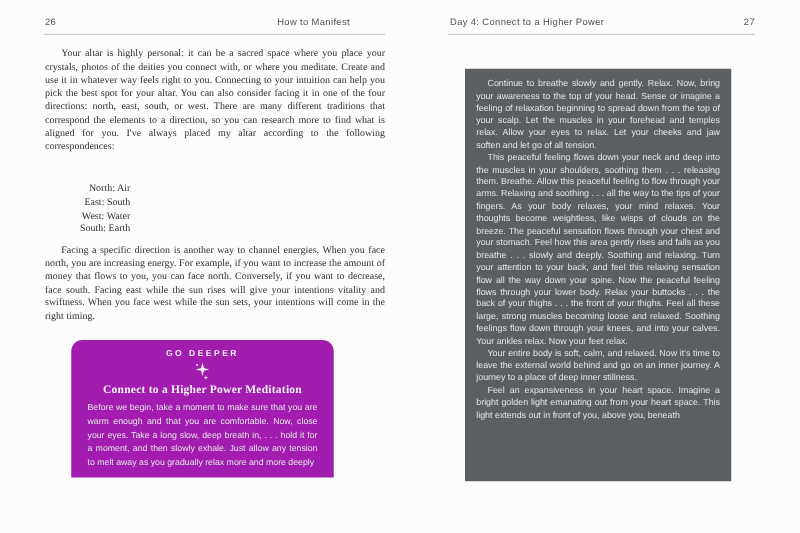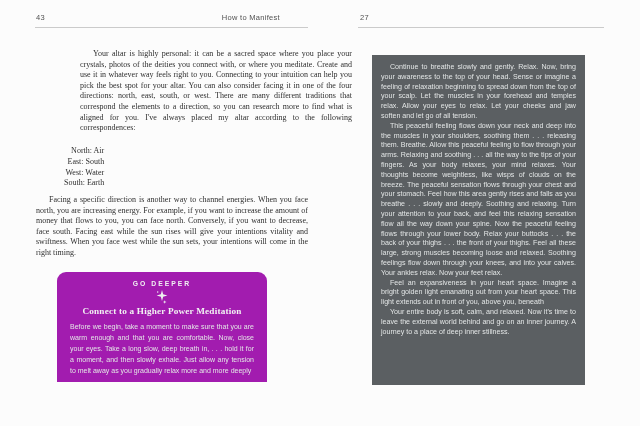--- a/index.html
+++ b/index.html
@@ -40,21 +40,21 @@
   .body-text {
     position: absolute;
     left: 36px;
     width: 272px;
     margin: 0;
     font-size: 8px;
     line-height: 10.6px;
     text-align: justify;
     color: #2e2e2e;
   }
-  .para-1 { top: 49px; margin-left: 44px; }
+  .para-1 { top: 38px; }
   .para-2 { top: 195px; }
   .indented { text-indent: 13px; }
 
   .correspondence-list {
     position: absolute;
     left: 64px;
     top: 146px;
     font-size: 8px;
     line-height: 10.8px;
     color: #2e2e2e;
@@ -121,21 +121,21 @@
   .meditation-box p { margin: 0; text-indent: 9px; }
   .meditation-box p.no-indent { text-indent: 0; }
 </style>
 </head>
 <body>
 
 <div class="spread">
 
   <section>
     <header class="running-header left">
-      <span class="folio">43</span>
+      <span class="folio">26</span>
       <span class="running-title">How to Manifest</span>
     </header>
     <div class="header-rule left"></div>
 
     <p class="body-text para-1 indented">Your altar is highly personal: it can be a sacred space where you place your crystals, photos of the deities you connect with, or where you meditate. Create and use it in whatever way feels right to you. Connecting to your intuition can help you pick the best spot for your altar. You can also consider facing it in one of the four directions: north, east, south, or west. There are many different traditions that correspond the elements to a direction, so you can research more to find what is aligned for you. I've always placed my altar according to the following correspondences:</p>
 
     <div class="correspondence-list">
       <div>North: Air</div>
       <div>East: South</div>
       <div>West: Water</div>
@@ -153,25 +153,26 @@
           <path d="M8.7 10.2 l0.5 1.3 1.3 0.5 -1.3 0.5 -0.5 1.3 -0.5 -1.3 -1.3 -0.5 1.3 -0.5 Z" fill="#edefef"></path>
         </svg>
       </div>
       <h3 class="box-title">Connect to a Higher Power Meditation</h3>
       <p class="box-body">Before we begin, take a moment to make sure that you are warm enough and that you are comfortable. Now, close your eyes. Take a long slow, deep breath in, . . . hold it for a moment, and then slowly exhale. Just allow any tension to melt away as you gradually relax more and more deeply</p>
     </aside>
   </section>
 
   <section>
     <header class="running-header right">
+      <span class="running-title">Day 4: Connect to a Higher Power</span>
       <span class="folio">27</span>
     </header>
     <div class="header-rule right"></div>
 
     <aside class="meditation-box">
       <p>Continue to breathe slowly and gently. Relax. Now, bring your awareness to the top of your head. Sense or imagine a feeling of relaxation beginning to spread down from the top of your scalp. Let the muscles in your forehead and temples relax. Allow your eyes to relax. Let your cheeks and jaw soften and let go of all tension.</p>
       <p>This peaceful feeling flows down your neck and deep into the muscles in your shoulders, soothing them . . . releasing them. Breathe. Allow this peaceful feeling to flow through your arms. Relaxing and soothing . . . all the way to the tips of your fingers. As your body relaxes, your mind relaxes. Your thoughts become weightless, like wisps of clouds on the breeze. The peaceful sensation flows through your chest and your stomach. Feel how this area gently rises and falls as you breathe . . . slowly and deeply. Soothing and relaxing. Turn your attention to your back, and feel this relaxing sensation flow all the way down your spine. Now the peaceful feeling flows through your lower body. Relax your buttocks . . . the back of your thighs . . . the front of your thighs. Feel all these large, strong muscles becoming loose and relaxed. Soothing feelings flow down through your knees, and into your calves. Your ankles relax. Now your feet relax.</p>
+      <p>Your entire body is soft, calm, and relaxed. Now it's time to leave the external world behind and go on an inner journey. A journey to a place of deep inner stillness.</p>
       <p>Feel an expansiveness in your heart space. Imagine a bright golden light emanating out from your heart space. This light extends out in front of you, above you, beneath</p>
-      <p>Your entire body is soft, calm, and relaxed. Now it's time to leave the external world behind and go on an inner journey. A journey to a place of deep inner stillness.</p>
     </aside>
   </section>
 
 </div>
 
 </body></html>

